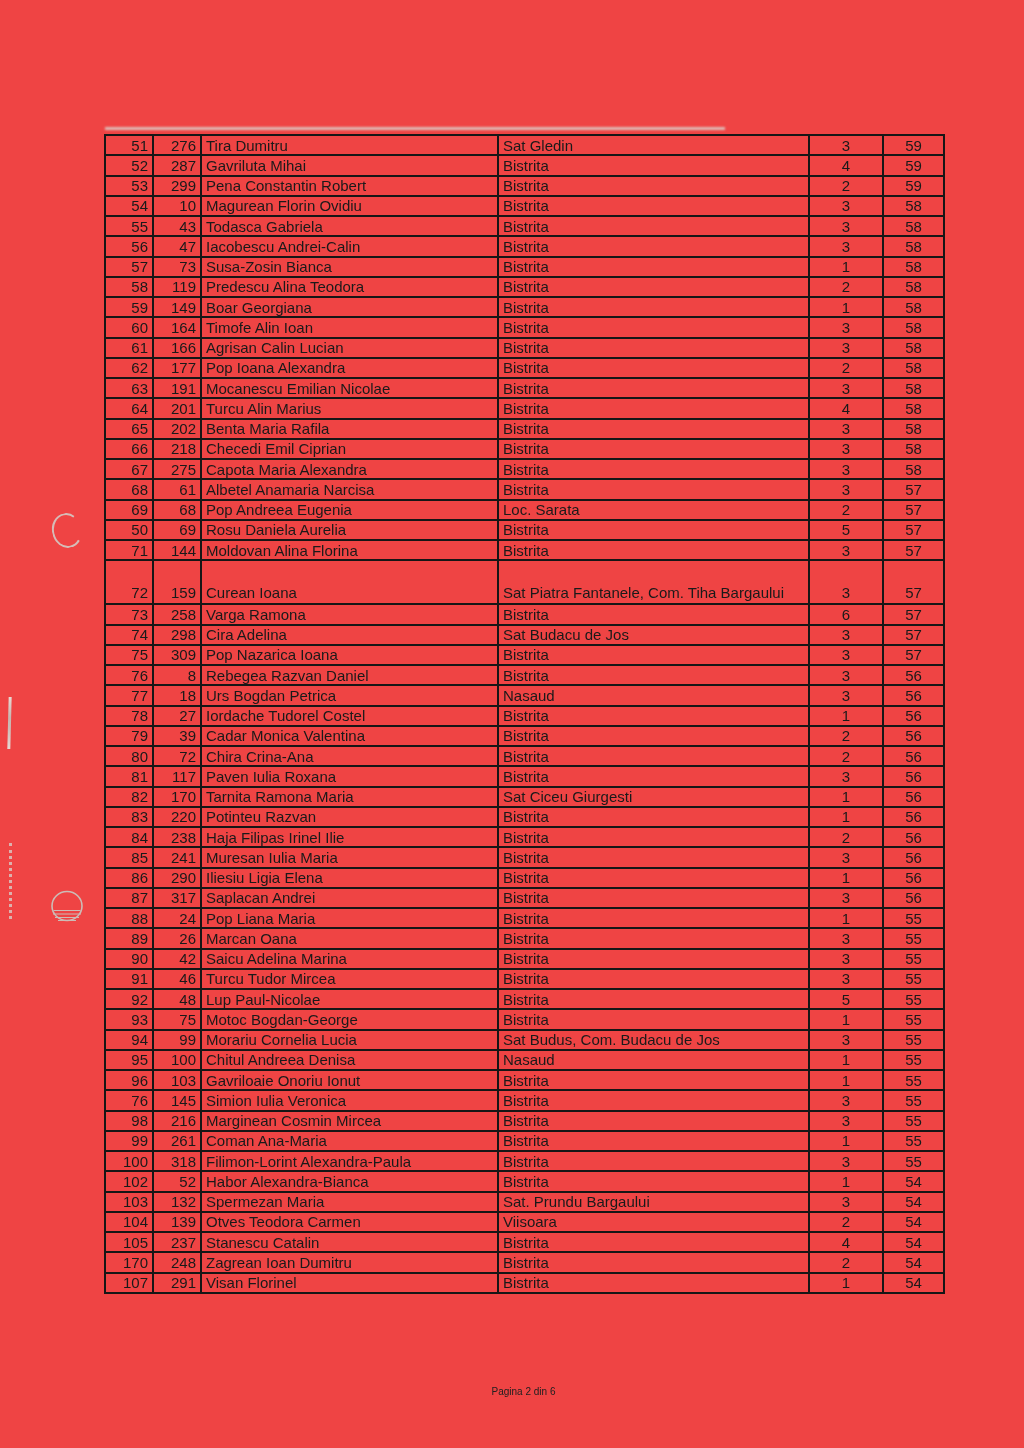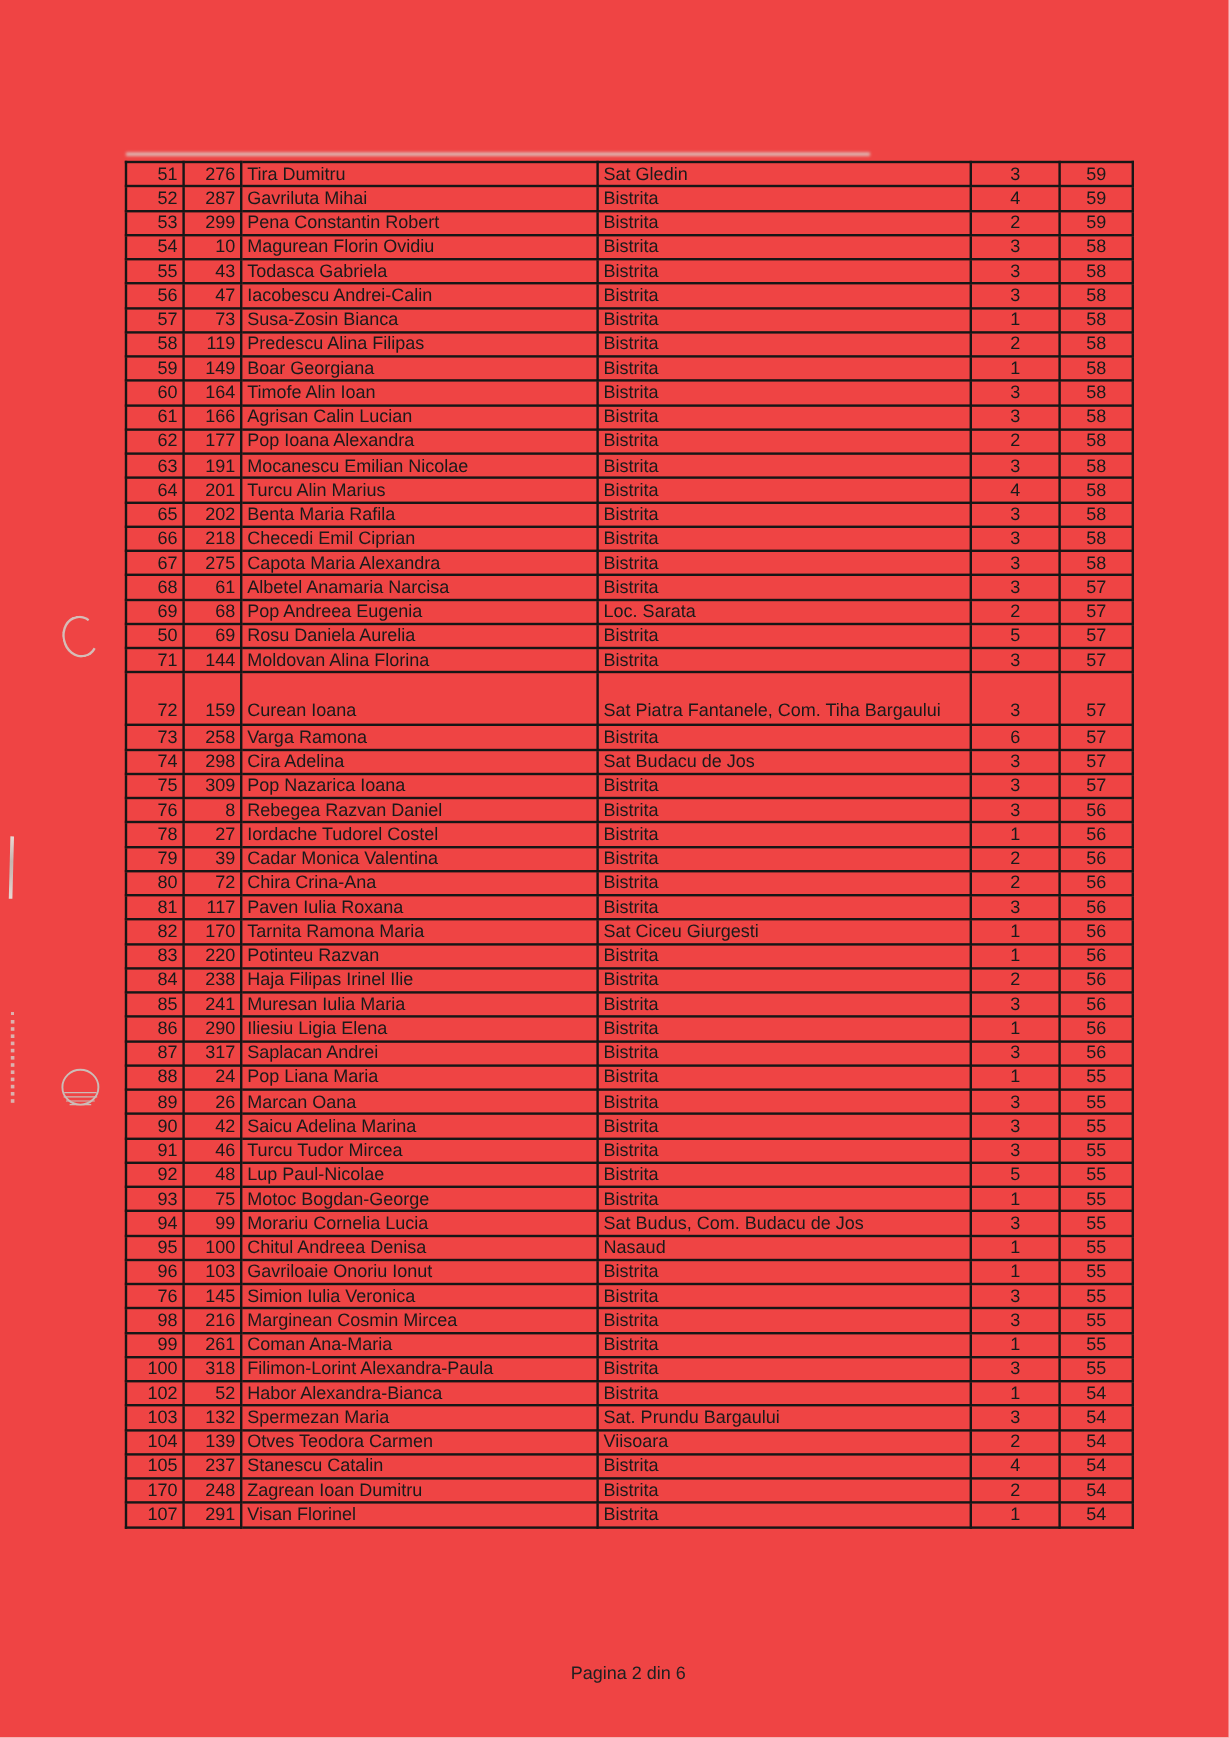--- a/index.html
+++ b/index.html
@@ -46,21 +46,21 @@
     height: 39px;
     vertical-align: bottom;
     padding-bottom: 3px;
   }
   .page-footer {
     position: absolute;
     left: 104px;
     top: 1386px;
     width: 839px;
     text-align: center;
-    font-size: 15px;
+    font-size: 10px;
     color: #202020;
   }
   
   .scan-artifact { position: absolute; pointer-events: none; }
   .artifact-curve {
     left: 52px;
     top: 513px;
     width: 26px;
     height: 31px;
     border: 2.5px solid #d2d2cc;
@@ -177,21 +177,21 @@
           <td class="c0">57</td>
           <td class="c1">73</td>
           <td class="c2">Susa-Zosin Bianca</td>
           <td class="c3">Bistrita</td>
           <td class="c4">1</td>
           <td class="c5">58</td>
         </tr>
         <tr>
           <td class="c0">58</td>
           <td class="c1">119</td>
-          <td class="c2">Predescu Alina Filipas</td>
+          <td class="c2">Predescu Alina Teodora</td>
           <td class="c3">Bistrita</td>
           <td class="c4">2</td>
           <td class="c5">58</td>
         </tr>
         <tr>
           <td class="c0">59</td>
           <td class="c1">149</td>
           <td class="c2">Boar Georgiana</td>
           <td class="c3">Bistrita</td>
           <td class="c4">1</td>
@@ -323,20 +323,28 @@
           <td class="c2">Pop Nazarica Ioana</td>
           <td class="c3">Bistrita</td>
           <td class="c4">3</td>
           <td class="c5">57</td>
         </tr>
         <tr>
           <td class="c0">76</td>
           <td class="c1">8</td>
           <td class="c2">Rebegea Razvan Daniel</td>
           <td class="c3">Bistrita</td>
+          <td class="c4">3</td>
+          <td class="c5">56</td>
+        </tr>
+        <tr>
+          <td class="c0">77</td>
+          <td class="c1">18</td>
+          <td class="c2">Urs Bogdan Petrica</td>
+          <td class="c3">Nasaud</td>
           <td class="c4">3</td>
           <td class="c5">56</td>
         </tr>
         <tr>
           <td class="c0">78</td>
           <td class="c1">27</td>
           <td class="c2">Iordache Tudorel Costel</td>
           <td class="c3">Bistrita</td>
           <td class="c4">1</td>
           <td class="c5">56</td>

